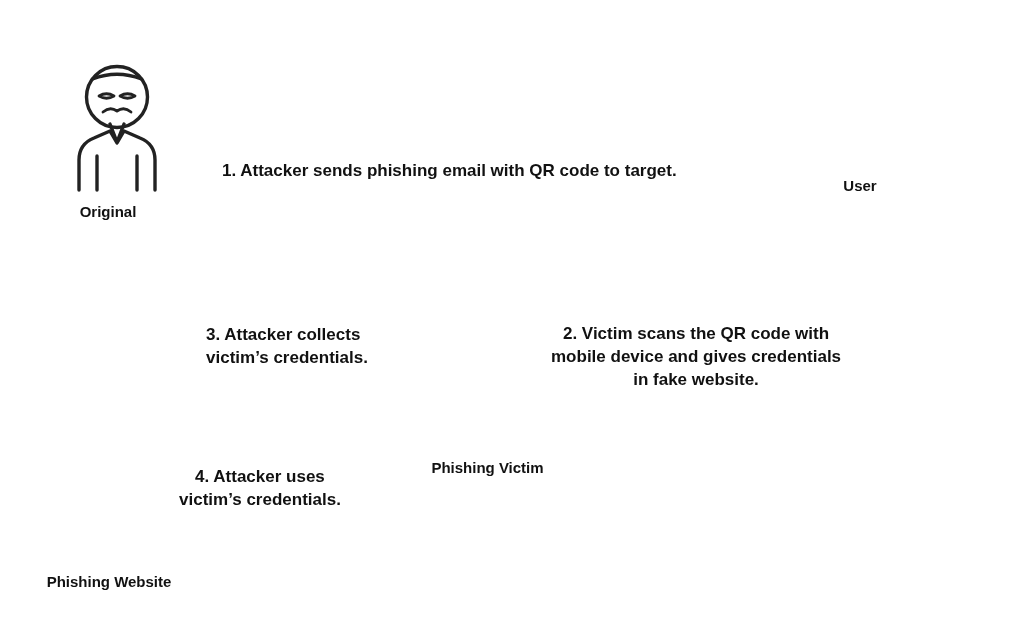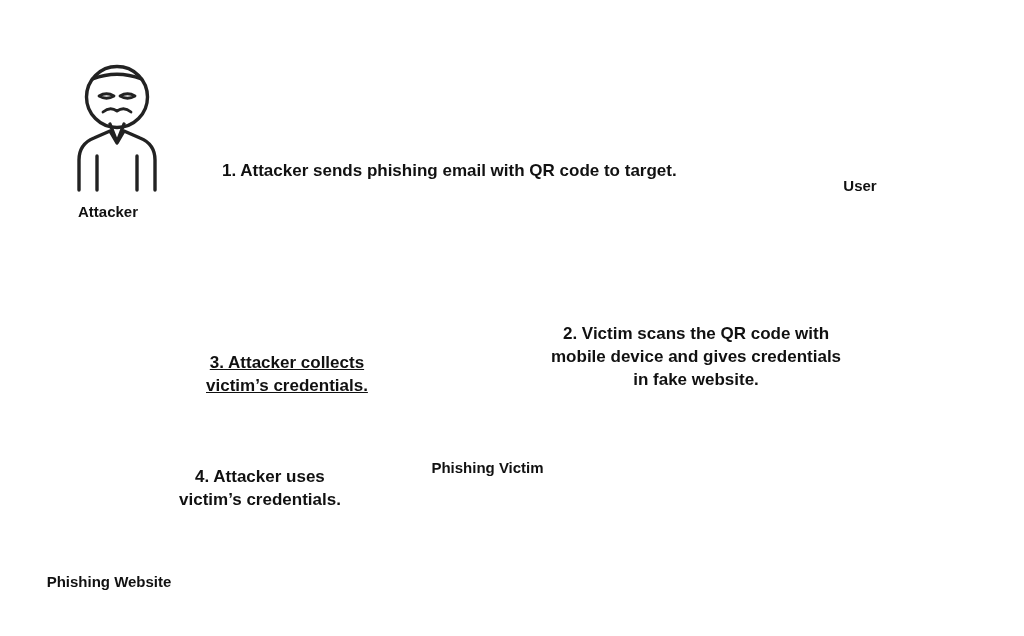--- a/index.html
+++ b/index.html
@@ -30,27 +30,27 @@
     line-height: 1.35;
   }
   .node-label {
     font-size: 15px;
     text-align: center;
   }
   .step-label {
     font-size: 17px;
     white-space: pre-line;
   }
-  .step-center { text-align: center; }
+  .step-center { }
   .step-left   { text-align: center; }
 
   
   #step1 { left: 222px; top: 160px; }
   #step2 { left: 551px; top: 323px; }
-  #step3 { left: 206px; top: 352px; text-decoration: underline; }
+  #step3 { left: 206px; top: 324px; }
   #step4 { left: 179px; top: 466px; }
 
   
   #lbl-attacker { left: 58px;  top: 202px; width: 100px; }
   #lbl-user     { left: 815px; top: 176px; width: 90px;  }
   #lbl-phish    { left: 411px; top: 458px; width: 153px; }
   #lbl-orig     { left: 28px;  top: 572px; width: 162px; }
 </style>
 </head>
 <body>
@@ -167,21 +167,21 @@
   <path d="M 862 222 L 862 407 L 570 407" stroke="#000000" stroke-width="5.6" fill="none" stroke-linejoin="miter" marker-end="url(#ah-black)"></path>
 
   
   <path d="M 413 407 L 152 407 L 152 250" stroke="#000000" stroke-width="5.6" fill="none" stroke-linejoin="miter" marker-end="url(#ah-black)"></path>
 
   
   <path d="M 100 228 L 100 455" stroke="#000000" stroke-width="5.6" fill="none" marker-end="url(#ah-black)"></path>
 
 
 
-<div class="label node-label" id="lbl-attacker">Attacker</div>
+<div class="label node-label" id="lbl-attacker">Original</div>
 
 <div class="label node-label" id="lbl-user">User</div>
 
 <div class="label node-label" id="lbl-phish">Phishing Victim</div>
 
 <div class="label node-label" id="lbl-orig">Phishing Website</div>
 
 <div class="label step-label step-center" id="step1">1. Attacker sends phishing email with QR code to target.</div>
 
 <div class="label step-label step-left" id="step2">2. Victim scans the QR code with

